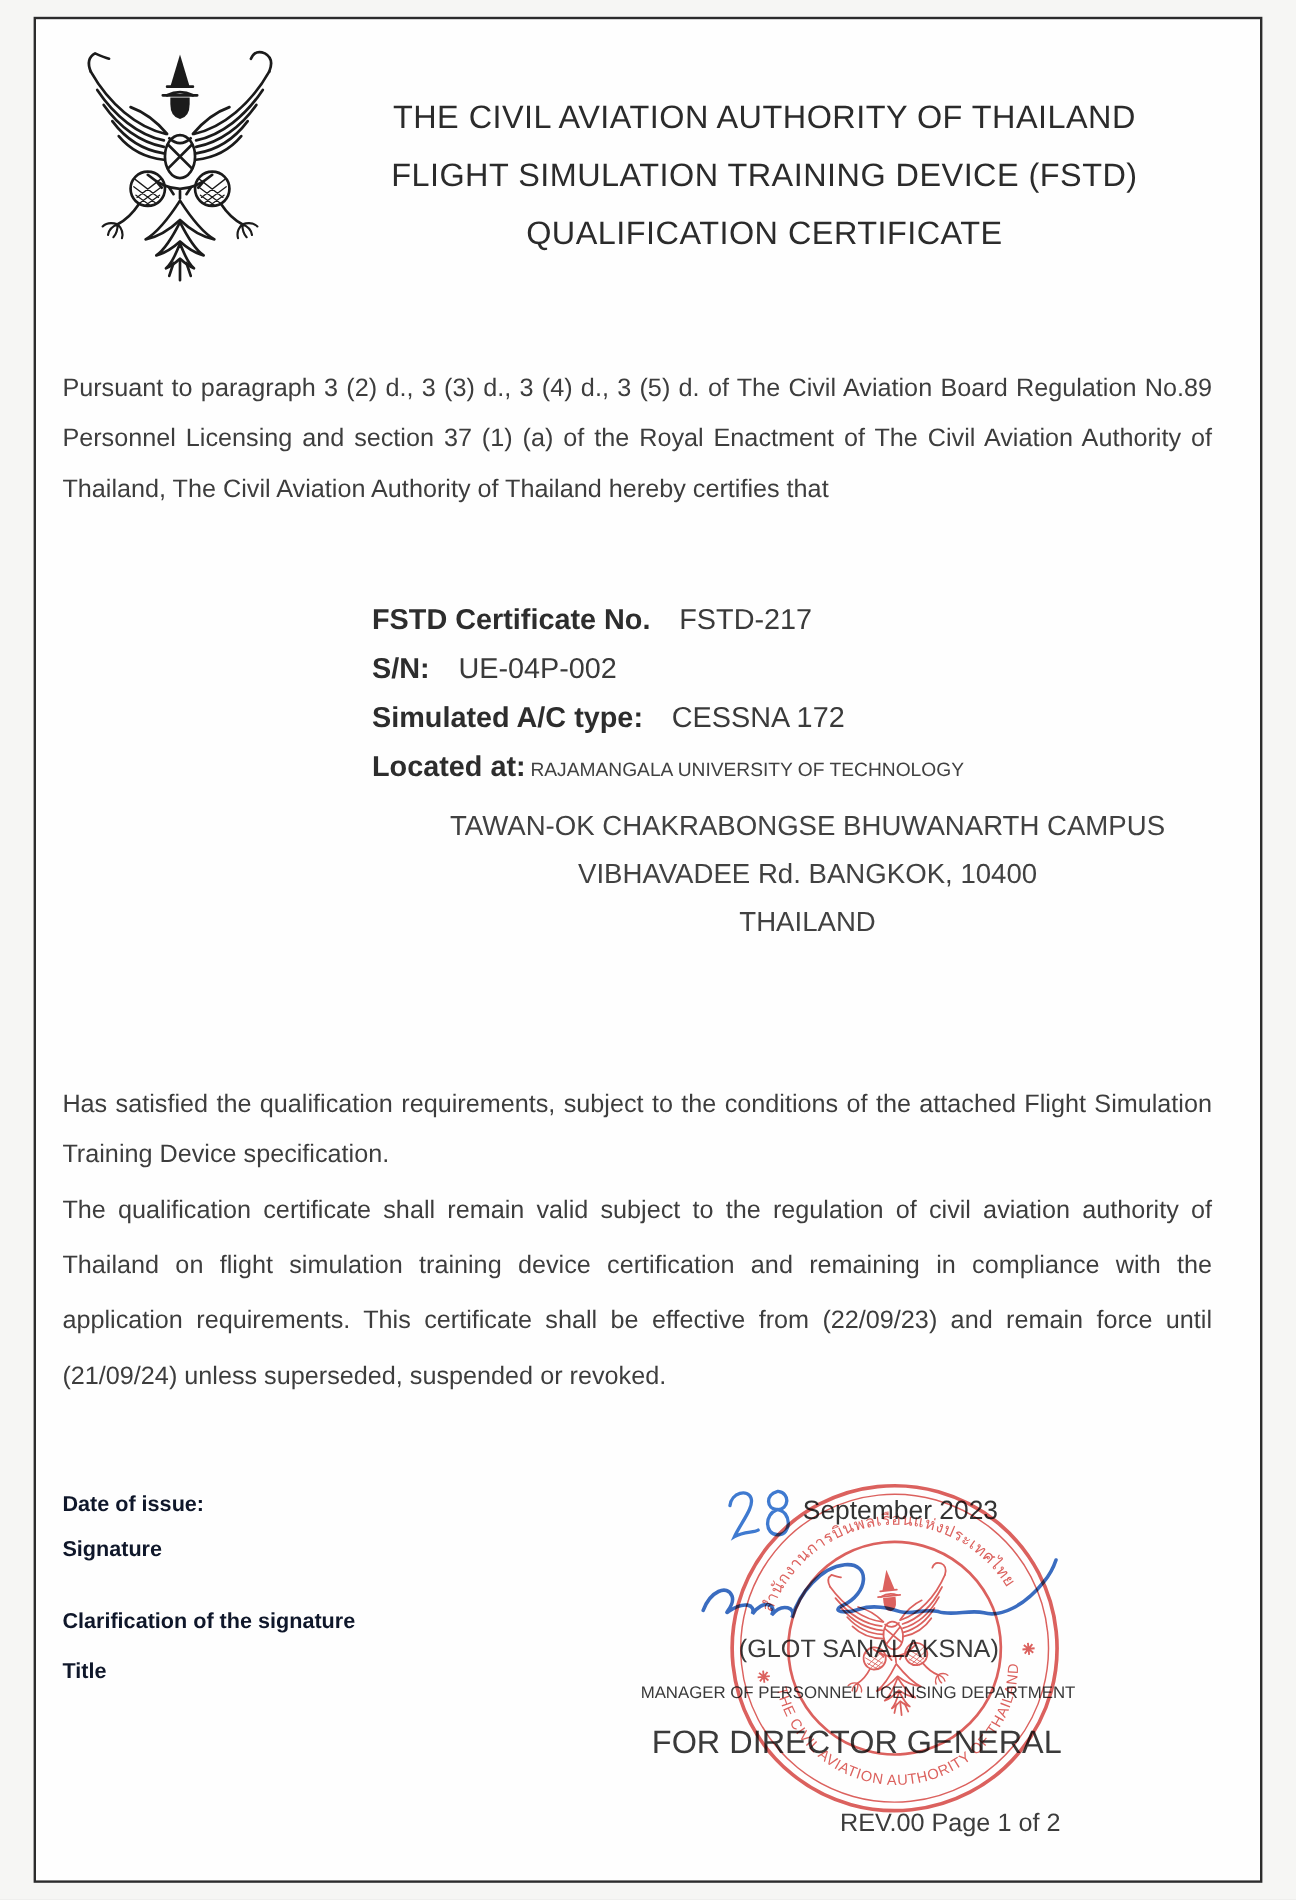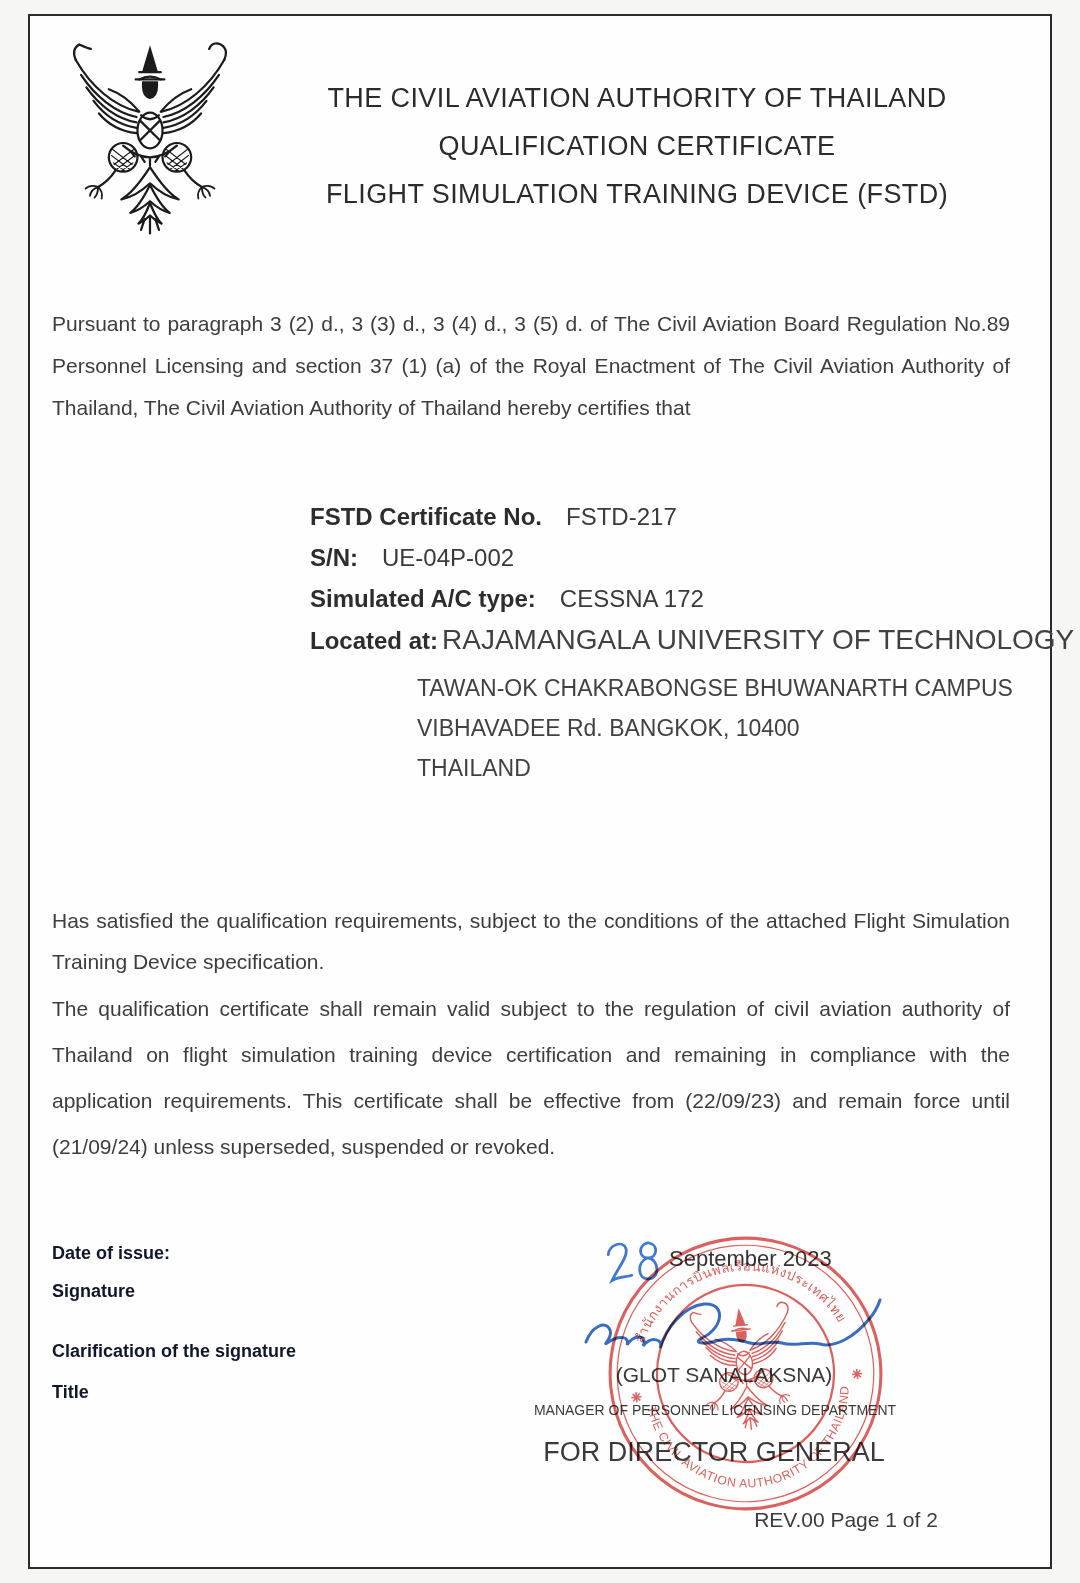--- a/index.html
+++ b/index.html
@@ -13,36 +13,36 @@
   .emblem{position:absolute;left:60px;top:40px;width:180px;height:206px;color:#1b1b1b;}
   .title{position:absolute;left:312px;top:74px;width:650px;text-align:center;
     font-size:27px;line-height:48px;color:#2b2b2b;letter-spacing:.4px;}
   .para{position:absolute;left:52px;width:958px;text-align:justify;font-size:21px;color:#3d3d3d;}
   .p-intro{top:303px;line-height:42px;}
   .p-sat{top:900px;line-height:41px;}
   .p-val{top:986px;line-height:46px;}
   .details{position:absolute;left:310px;top:496px;font-size:24px;color:#3a3a3a;}
   .details .row{height:41px;line-height:41px;white-space:nowrap;}
   .details .lbl{font-weight:700;color:#2d2d2d;margin-right:24px;}
-  .details .addr{margin-left:107px;height:40px;line-height:40px;font-size:23px;color:#414141;}
+  .details .addr{margin-left:65px;height:40px;line-height:40px;font-size:23px;color:#414141;text-align:center;}
   .addr-first{margin-top:8px;}
   .issue-lbl{position:absolute;left:52px;font-size:18px;font-weight:700;color:#0f172a;white-space:nowrap;}
   .lbl-date{top:1243px;}
   .lbl-sig{top:1281px;}
   .lbl-clar{top:1341px;}
   .lbl-title{top:1382px;}
   .day-svg{position:absolute;left:601px;top:1238px;transform:rotate(-4deg);}
   .date-text{position:absolute;left:669px;top:1246px;font-size:22px;color:#333;}
   .sig-svg{position:absolute;left:580px;top:1290px;}
   .sign-name{position:absolute;left:499px;top:1363px;width:450px;text-align:center;font-size:21px;color:#3a3a3a;}
   .sign-role{position:absolute;left:395px;top:1402px;width:640px;text-align:center;font-size:14px;color:#3a3a3a;}
   .sign-for{position:absolute;left:404px;top:1437px;width:620px;text-align:center;font-size:27px;color:#3a3a3a;}
   .stamp{position:absolute;left:603px;top:1231px;width:285px;height:285px;
     mix-blend-mode:multiply;opacity:.9;color:#d9504c;}
-  .footer{position:absolute;left:700px;top:1508px;width:292px;text-align:center;font-size:21px;color:#3c3c3c;}
+  .footer{position:absolute;left:700px;top:1508px;width:292px;text-align:left;font-size:21px;color:#3c3c3c;}
   .hidden-defs{position:absolute;width:0;height:0;overflow:hidden;}
 </style>
 </head>
 <body>
 
 <svg class="hidden-defs" aria-hidden="true">
   <defs>
     <symbol id="garuda-sym" viewBox="0 0 200 230">
       <g fill="none" stroke="currentColor" stroke-width="2.5" stroke-linecap="round" stroke-linejoin="round">
         <path d="M100,6 L109,36 L91,36 Z" fill="currentColor" stroke="none"></path>
@@ -87,38 +87,38 @@
 
 <div class="canvas">
   <div class="frame"></div>
 
   <svg class="emblem" viewBox="0 0 200 230">
     <use href="#garuda-sym" x="0" y="0" width="200" height="230"></use>
   </svg>
 
   <div class="title">
     <div>THE CIVIL AVIATION AUTHORITY OF THAILAND</div>
+    <div>FLIGHT SIMULATION TRAINING DEVICE (FSTD)</div>
     <div>QUALIFICATION CERTIFICATE</div>
-    <div>FLIGHT SIMULATION TRAINING DEVICE (FSTD)</div>
   </div>
 
   <div class="para p-intro">Pursuant to paragraph 3 (2) d., 3 (3) d., 3 (4) d., 3 (5) d. of The Civil Aviation Board Regulation No.89 Personnel Licensing and section 37 (1) (a) of the Royal Enactment of The Civil Aviation Authority of Thailand, The Civil Aviation Authority of Thailand hereby certifies that</div>
 
   <div class="details">
     <div class="row">
       <span class="lbl">FSTD Certificate No.</span><span>FSTD-217</span>
     </div>
     <div class="row">
       <span class="lbl">S/N:</span><span>UE-04P-002</span>
     </div>
     <div class="row">
       <span class="lbl">Simulated A/C type:</span><span>CESSNA 172</span>
     </div>
     <div class="row">
-      <span class="lbl" style="margin-right:4px;">Located at:</span><span style="font-size:28px;color:#414141;">RAJAMANGALA UNIVERSITY OF TECHNOLOGY</span>
+      <span class="lbl" style="margin-right:4px;">Located at:</span><span style="font-size:16px;color:#414141;">RAJAMANGALA UNIVERSITY OF TECHNOLOGY</span>
     </div>
     <div class="addr addr-first">TAWAN-OK CHAKRABONGSE BHUWANARTH CAMPUS</div>
     <div class="addr">VIBHAVADEE Rd. BANGKOK, 10400</div>
     <div class="addr">THAILAND</div>
   </div>
 
   <div class="para p-sat">Has satisfied the qualification requirements, subject to the conditions of the attached Flight Simulation Training Device specification.</div>
   <div class="para p-val">The qualification certificate shall remain valid subject to the regulation of civil aviation authority of Thailand on flight simulation training device certification and remaining in compliance with the application requirements. This certificate shall be effective from (22/09/23) and remain force until (21/09/24) unless superseded, suspended or revoked.</div>
 
   <div class="issue-lbl lbl-date">Date of issue:</div>

